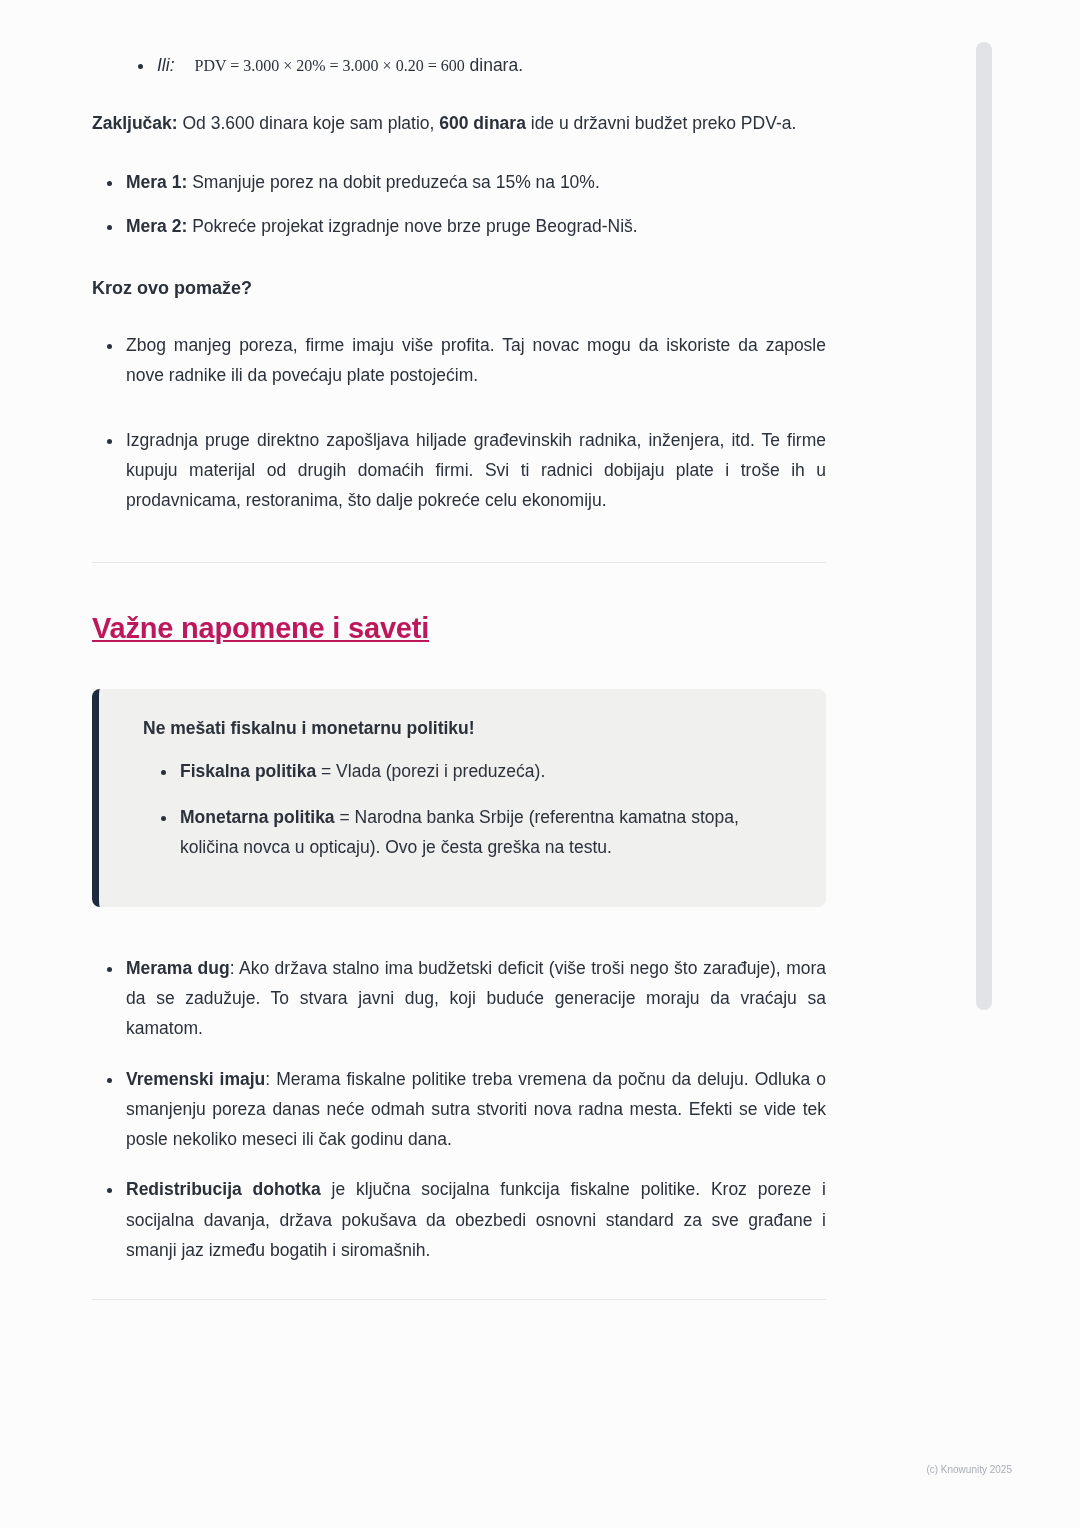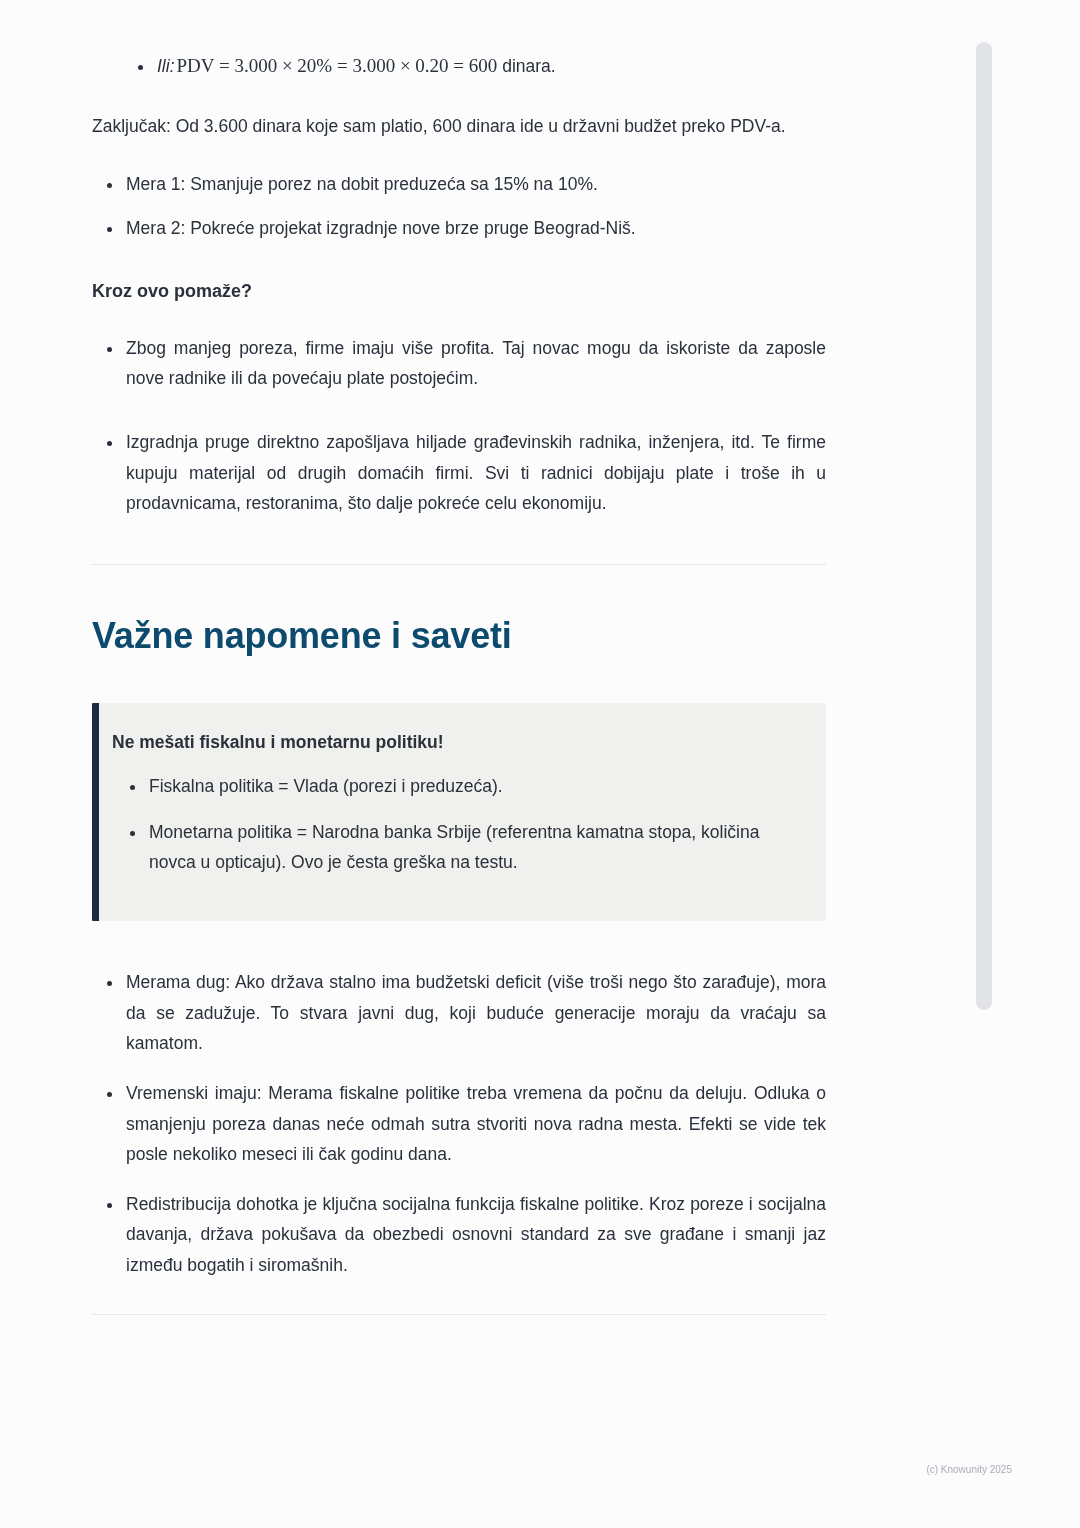--- a/index.html
+++ b/index.html
@@ -15,56 +15,57 @@
   .content {
     position: absolute;
     left: 92px;
     top: 50px;
     width: 734px;
     font-size: 17.5px;
     line-height: 1.73;
   }
   .justify { text-align: justify; }
   .para { margin: 0 0 28px 0; }
-  b { font-weight: 400; color: var(--text, #242b35); }
+  b { font-weight: 700; color: var(--text, #242b35); }
   em { font-style: italic; }
   .math {
     font-family: "Liberation Serif", "DejaVu Serif", serif;
-    font-size: 19px;
-    margin-left: 2px;
+    font-size: 16px;
+    margin-left: 20px;
   }
   .bullet-list { list-style: disc outside; padding-left: 32px; margin: 0 0 28px 0; }
   .bullet-list .li { margin-bottom: 15px; padding-left: 2px; }
   .bullet-list .li:last-child { margin-bottom: 0; }
   .sub-indent { padding-left: 63px; margin-bottom: 28px; }
   .mere-list .li { margin-bottom: 14px; }
   .kako-list .li { margin-bottom: 34px; }
   .subheading {
     font-size: 18px;
     font-weight: 700;
     margin: 32px 0 26px 0;
     color: var(--text, #242b35);
   }
   .divider {
     border: none;
     border-top: 1px solid var(--divider, #e4e7ea);
     margin: 46px 0 0 0;
   }
   .section-heading {
-    font-size: 36px;
+    font-size: 29px;
     font-weight: 700;
     letter-spacing: -0.2px;
-    color: #0c4a6e;
+    color: #be185d;
     margin: 40px 0 36px 0;
+    text-decoration: underline;
   }
   .callout {
     background: var(--callout-bg, #f0f0ee);
     border-left: 7px solid var(--callout-border, #1e2b3f);
-    border-radius: 1px;
-    padding: 24px 34px 44px 13px;
+    border-radius: 8px;
+    padding: 24px 34px 44px 44px;
     margin: 14px 0 46px 0;
   }
   .callout-title { font-weight: 700; margin-bottom: 13px; }
   .callout-list { margin: 0; padding-left: 35px; }
   .callout-list .li { margin-bottom: 16px; }
   .final-list .li { margin-bottom: 20px; }
   .divider.bottom { margin-top: 34px; }
   .footer {
     position: absolute;
     top: 1464px;

